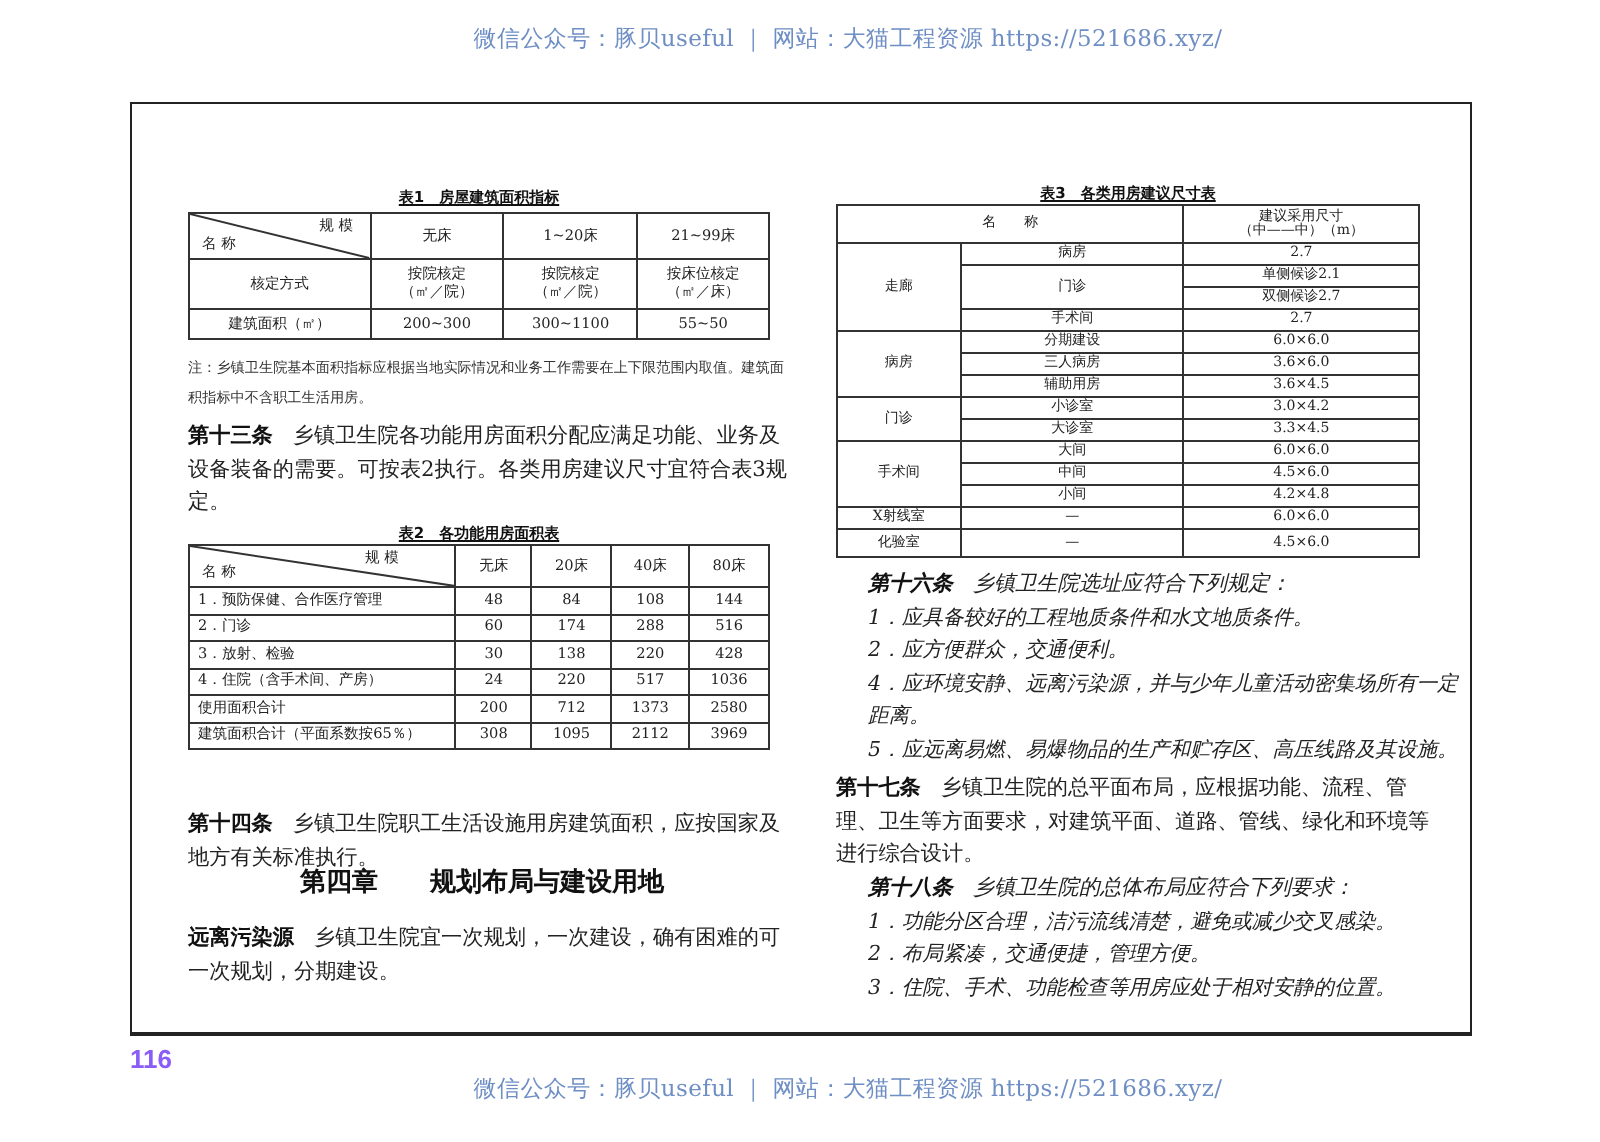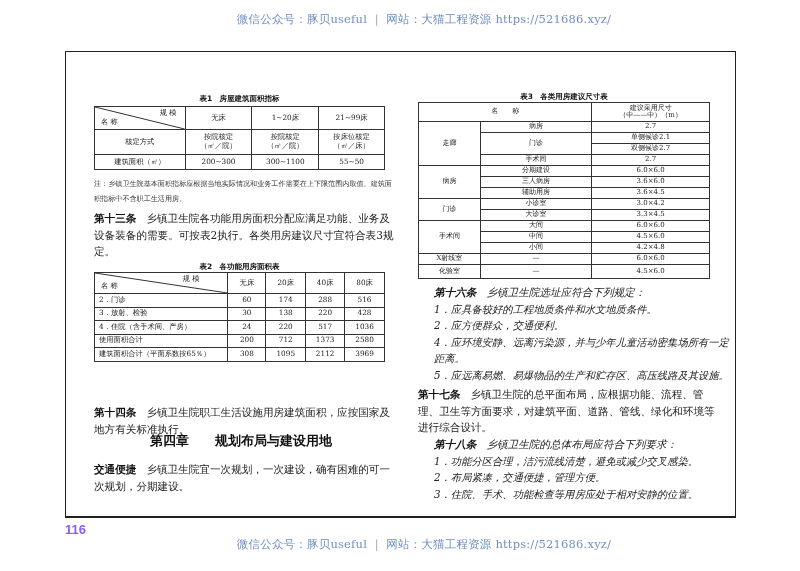--- a/index.html
+++ b/index.html
@@ -7,21 +7,21 @@
          font-family:"DejaVu Serif", serif; color:#1a1a1a; }
   .wm { position:absolute; left:0; width:800px; text-align:center; font-size:11.5px; color:#6f8fc4;
         font-family:"DejaVu Serif", serif; letter-spacing:0.2px;padding-left:24px; }
   .wm-top { top:12px; }
   .wm-bottom { top:537px; }
   .frame { position:absolute; left:65px; top:51px; width:671px; height:467px;
            border:1.5px solid #222; border-bottom-width:2px; box-sizing:border-box; }
   .page-num { position:absolute; left:65px; top:522px; font-family:"Liberation Sans", sans-serif;
               font-size:13px; font-weight:bold; color:#8b5cf6; }
   .tcap { position:absolute; font-family:"DejaVu Sans", sans-serif; font-weight:bold; font-size:7.5px;
-          text-align:center; color:#111; }
+          text-align:center; color:#111;text-decoration:underline; }
   table { border-collapse:collapse; position:absolute; font-size:7.3px; color:#222; }
   td { border:0.8px solid #333; text-align:center; padding:0; line-height:1.2; }
   .t1 { left:94px; top:106px; width:291px; }
   .t1 td { height:22px; }
   .t1 .r2 td { height:24px; }
   .t1 .r3 td { height:14px; }
   .t2 { left:94px; top:272px; width:291px; }
   .t2 td { height:12.5px; }
   .t2 .hdr td { height:20px; }
   .t2 td.lft { text-align:left; padding-left:4px; }
@@ -108,20 +108,27 @@
           </svg>
       <span class="tr" style="right:28px">规 模</span>
       <span class="bl">名 称</span>
     </td>
     <td>无床</td>
     <td>20床</td>
     <td>40床</td>
     <td>80床</td>
   </tr>
   <tr>
+    <td class="lft">1．预防保健、合作医疗管理</td>
+    <td>48</td>
+    <td>84</td>
+    <td>108</td>
+    <td>144</td>
+  </tr>
+  <tr>
     <td class="lft">2．门诊</td>
     <td>60</td>
     <td>174</td>
     <td>288</td>
     <td>516</td>
   </tr>
   <tr>
     <td class="lft">3．放射、检验</td>
     <td>30</td>
     <td>138</td>
@@ -154,21 +161,21 @@
 
 <div class="para" style="left:94px; top:404px; width:300px;">
   <b>第十四条</b><span>乡镇卫生院职工生活设施用房建筑面积，应按国家及地方有关标准执行。</span>
 </div>
 
 <div class="chap">
   <span>第四章</span><span>规划布局与建设用地</span>
 </div>
 
 <div class="para" style="left:94px; top:461px; width:300px;">
-  <b>交通便捷</b><span>乡镇卫生院宜一次规划，一次建设，确有困难的可一次规划，分期建设。</span>
+  <b>远离污染源</b><span>乡镇卫生院宜一次规划，一次建设，确有困难的可一次规划，分期建设。</span>
 </div>
 
 <div class="tcap" style="left:418px; top:92px; width:292px;">表3　各类用房建议尺寸表</div>
 <table class="t3">
   <colgroup>
       <col style="width:62px">
       <col style="width:112px">
       <col style="width:118px">
     </colgroup>
   <tbody>

